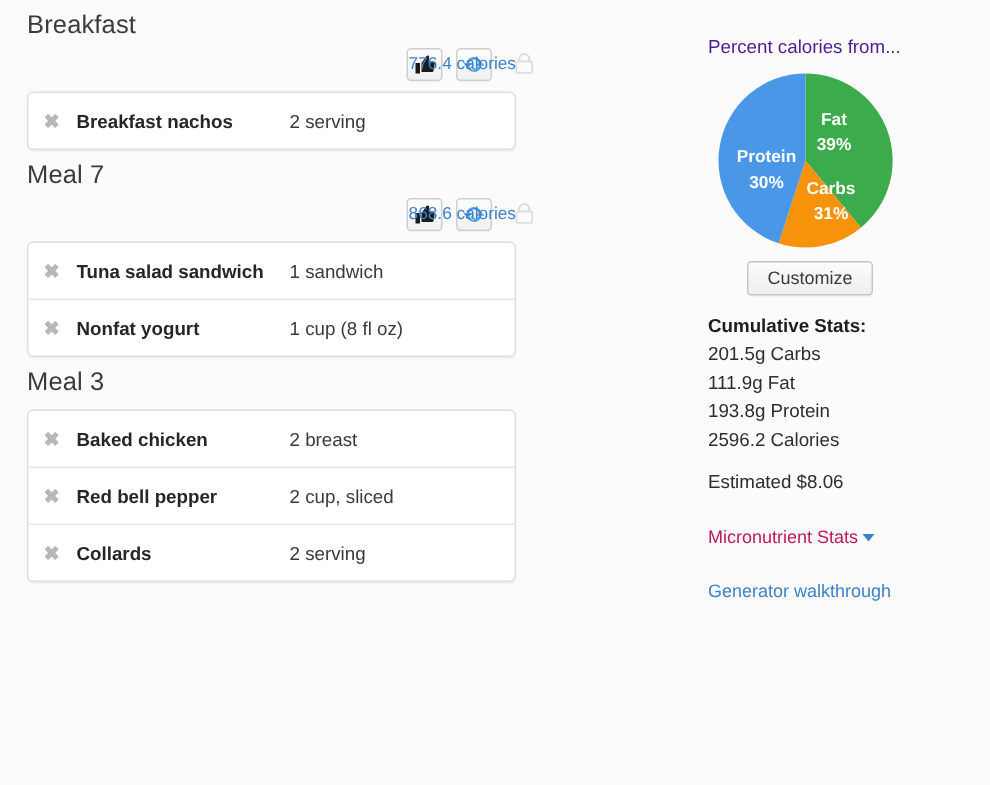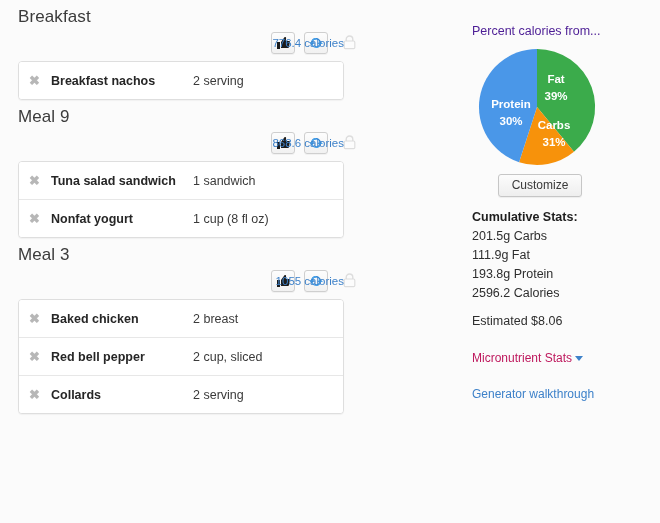--- a/index.html
+++ b/index.html
@@ -271,21 +271,21 @@
       <div class="food-card">
         <div class="food-row">
           <span class="remove-x">✖</span>
           <span class="food-name">Breakfast nachos</span>
           <span class="food-amount">2 serving</span>
         </div>
       </div>
     </div>
 
     <div class="meal-block">
-      <h2 class="meal-title">Meal 9</h2>
+      <h2 class="meal-title">Meal 7</h2>
       <div class="meal-toolbar">
         <span class="btn-icon">
           <svg width="14" height="14" viewBox="0 0 14 14">
               <path d="M1 6h3v7H1z" fill="#1b1b1b"></path>
               <path d="M5 6l3.3-4.6c.6-.8 1.9-.3 1.8.7L9.8 5H13c.6 0 1 .5.9 1.1l-.9 5c-.1.5-.5.9-1 .9H5z" fill="#1b1b1b"></path>
             </svg>
         </span>
         <span class="btn-icon">
           <svg width="14" height="14" viewBox="0 0 16 16">
               <path d="M8 2.4A5.6 5.6 0 0 0 2.5 7H0l3.2 3.6L6.5 7H4.1A3.95 3.95 0 0 1 8 4a3.95 3.95 0 0 1 0 7.9v1.7A5.6 5.6 0 0 0 8 2.4z" fill="#2a86d8"></path>
@@ -309,41 +309,20 @@
         <div class="food-row">
           <span class="remove-x">✖</span>
           <span class="food-name">Nonfat yogurt</span>
           <span class="food-amount">1 cup (8 fl oz)</span>
         </div>
       </div>
     </div>
 
     <div class="meal-block">
       <h2 class="meal-title">Meal 3</h2>
-      <div class="meal-toolbar">
-        <span class="btn-icon">
-          <svg width="14" height="14" viewBox="0 0 14 14">
-              <path d="M1 6h3v7H1z" fill="#1b1b1b"></path>
-              <path d="M5 6l3.3-4.6c.6-.8 1.9-.3 1.8.7L9.8 5H13c.6 0 1 .5.9 1.1l-.9 5c-.1.5-.5.9-1 .9H5z" fill="#1b1b1b"></path>
-            </svg>
-        </span>
-        <span class="btn-icon">
-          <svg width="14" height="14" viewBox="0 0 16 16">
-              <path d="M8 2.4A5.6 5.6 0 0 0 2.5 7H0l3.2 3.6L6.5 7H4.1A3.95 3.95 0 0 1 8 4a3.95 3.95 0 0 1 0 7.9v1.7A5.6 5.6 0 0 0 8 2.4z" fill="#2a86d8"></path>
-              <path d="M8 13.6A5.6 5.6 0 0 0 13.5 9H16l-3.2-3.6L9.5 9h2.4A3.95 3.95 0 0 1 8 12a3.95 3.95 0 0 1 0-7.9V2.4a5.6 5.6 0 0 0 0 11.2z" fill="#4aa3ea"></path>
-            </svg>
-        </span>
-        <span class="btn-lock">
-          <svg width="13" height="15" viewBox="0 0 13 15">
-              <path d="M3.2 6V4.3a3.3 3.3 0 0 1 6.6 0V6" fill="none" stroke="#9a9a9a" stroke-width="1.4"></path>
-              <rect x="1.2" y="6" width="10.6" height="7.6" rx="1.2" fill="#ffffff" stroke="#9a9a9a" stroke-width="1.2"></rect>
-            </svg>
-        </span>
-        <a class="cal-link">1055 calories</a>
-      </div>
       <div class="food-card">
         <div class="food-row">
           <span class="remove-x">✖</span>
           <span class="food-name">Baked chicken</span>
           <span class="food-amount">2 breast</span>
         </div>
         <div class="food-row">
           <span class="remove-x">✖</span>
           <span class="food-name">Red bell pepper</span>
           <span class="food-amount">2 cup, sliced</span>

